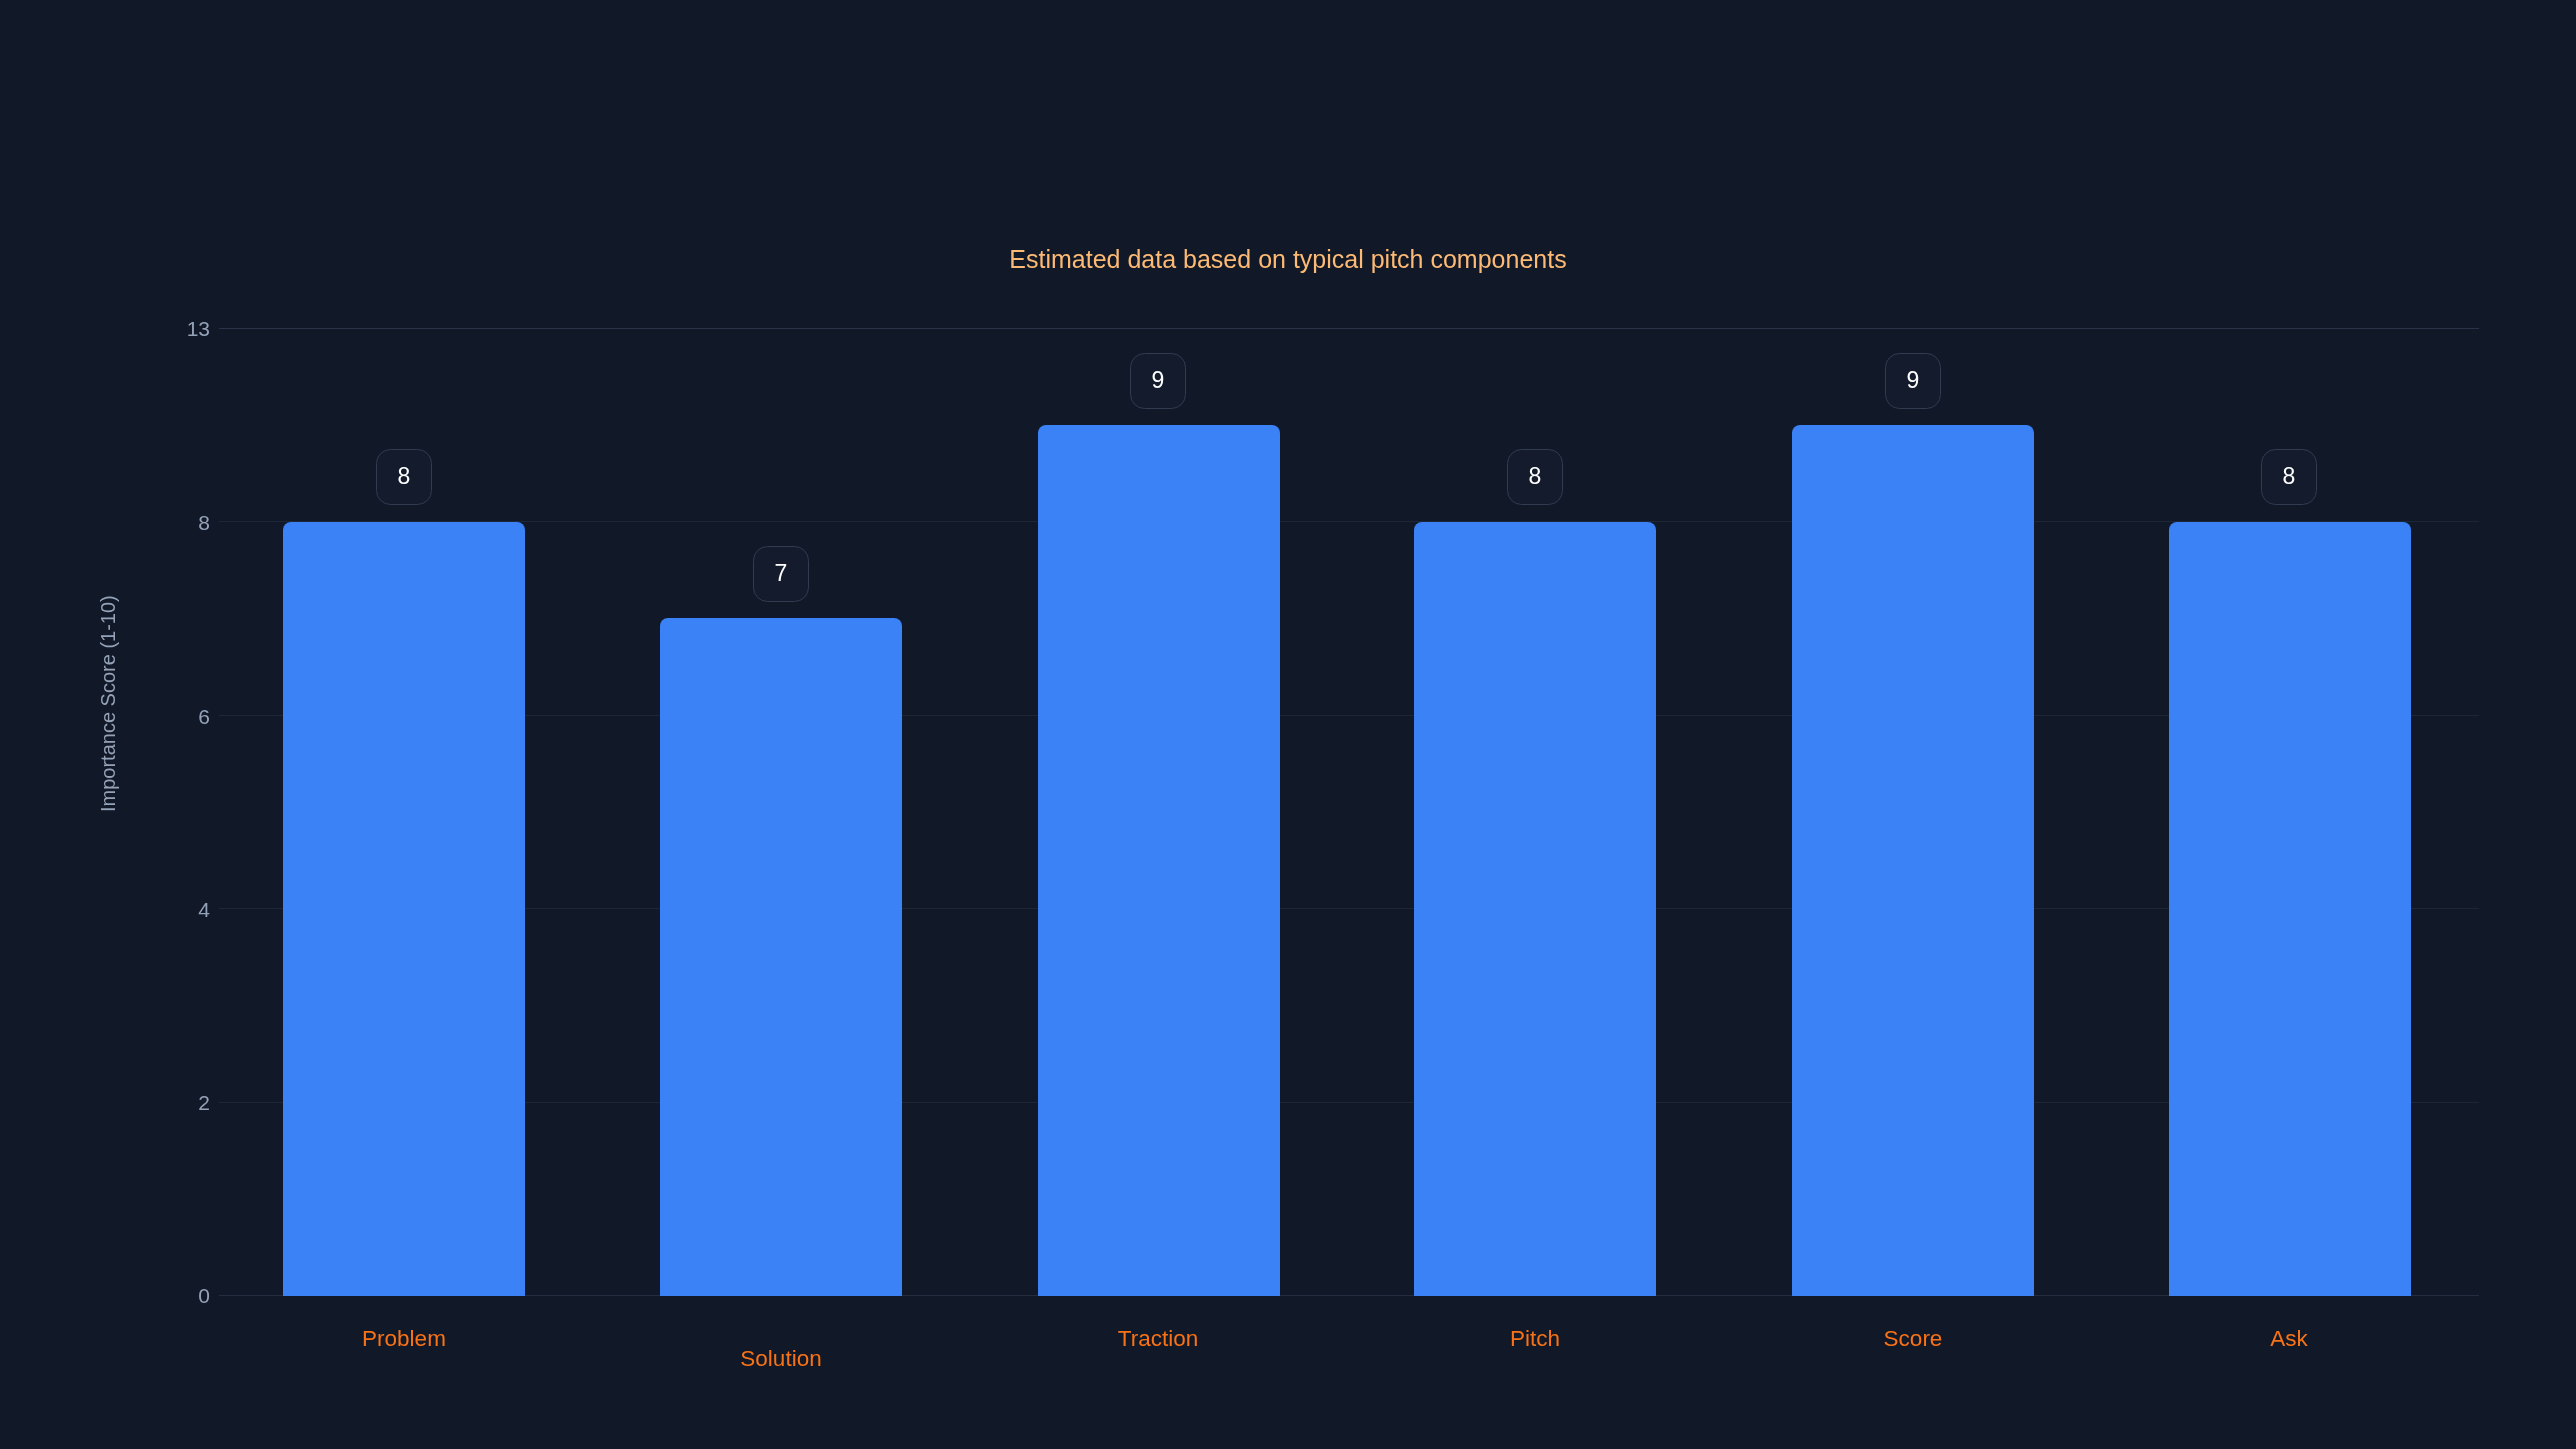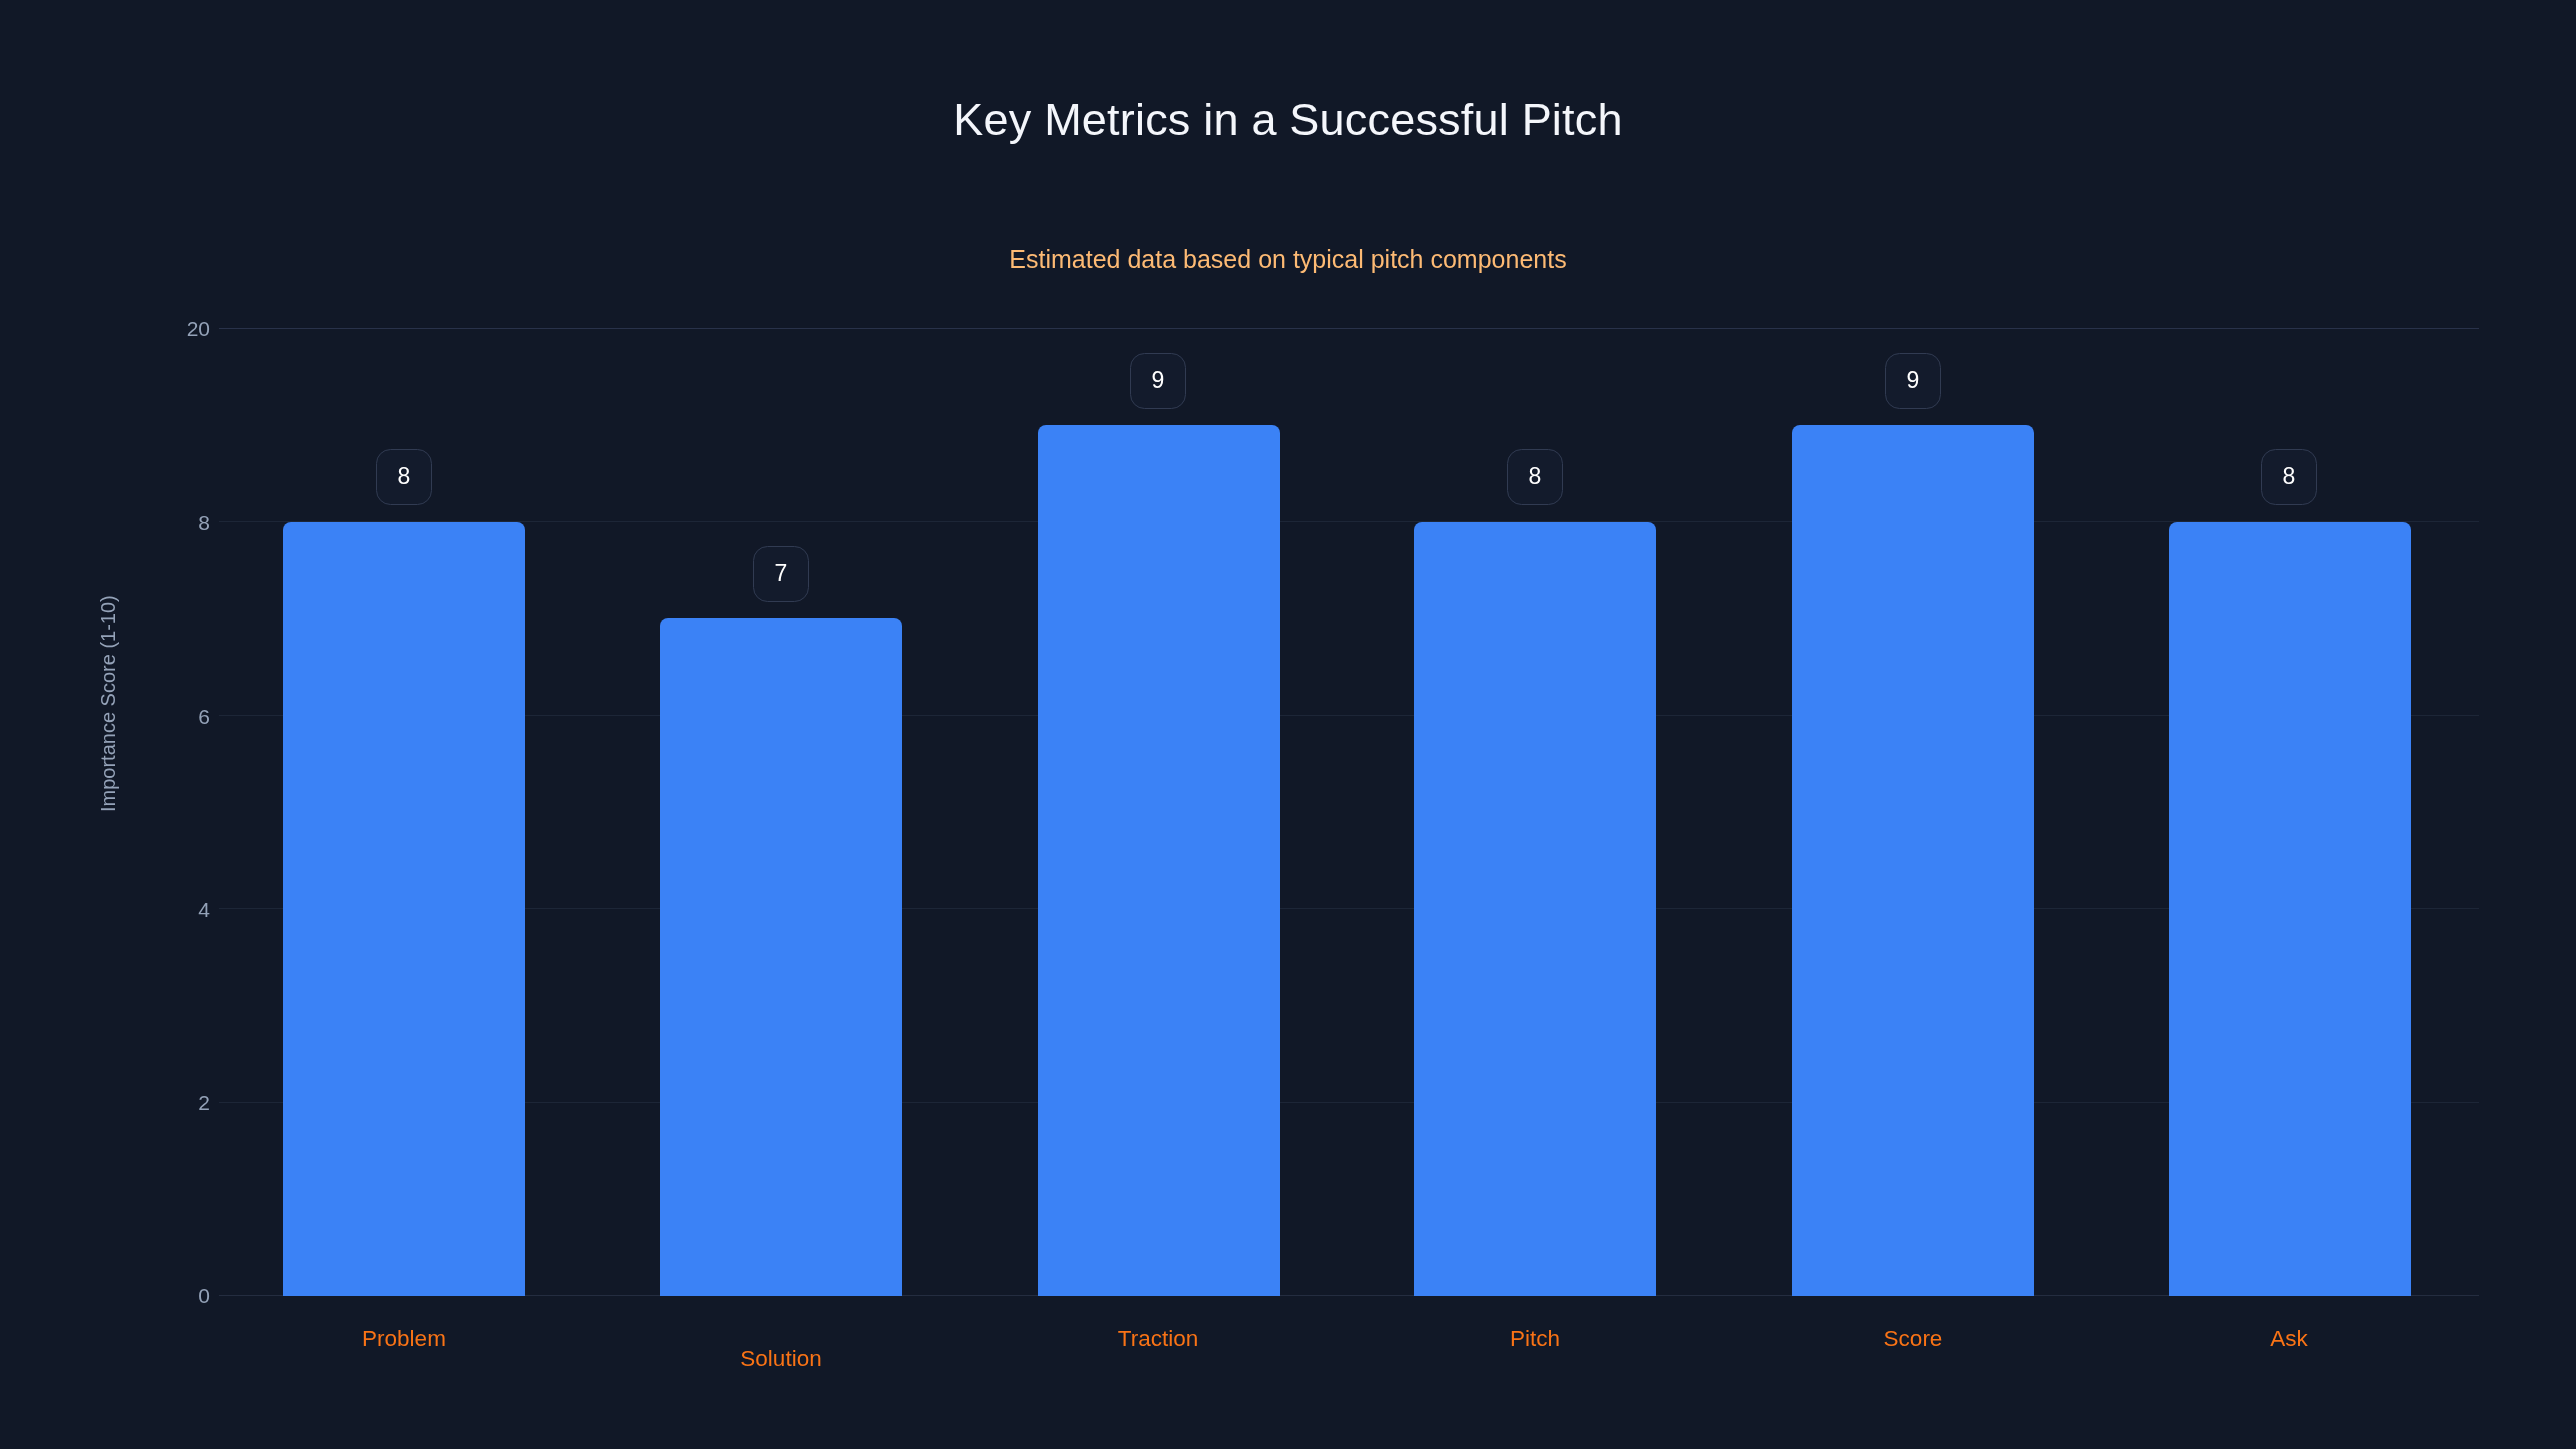--- a/index.html
+++ b/index.html
@@ -121,36 +121,35 @@
     color: #f97316;
     font-size: 22.5px;
     line-height: 26px;
   }
 </style>
 </head>
 <body>
 
 <div id="chart-root">
 
-  <div id="chart-title">Key Metrics in a Successful Pitch</div>
 
   <div id="chart-subtitle">Estimated data based on typical pitch components</div>
 
   <div id="y-axis-title">Importance Score (1-10)</div>
 
   <div id="plot-area">
     <div class="gridline top-line" style="top:0px;"></div>
     <div class="gridline" style="top:193px;"></div>
     <div class="gridline" style="top:387px;"></div>
     <div class="gridline" style="top:580px;"></div>
     <div class="gridline" style="top:774px;"></div>
     <div class="gridline base-line" style="top:967px;"></div>
   </div>
 
-  <div class="ytick-label" style="left:129px; top:328px;">20</div>
+  <div class="ytick-label" style="left:129px; top:328px;">13</div>
   <div class="ytick-label" style="left:129px; top:522px;">8</div>
   <div class="ytick-label" style="left:129px; top:716px;">6</div>
   <div class="ytick-label" style="left:129px; top:909px;">4</div>
   <div class="ytick-label" style="left:129px; top:1102px;">2</div>
   <div class="ytick-label" style="left:129px; top:1295px;">0</div>
 
   <div class="bar" style="left:283px;  width:242px; top:522px;  height:774px;"></div>
   <div class="bar" style="left:660px;  width:242px; top:618px;  height:678px;"></div>
   <div class="bar" style="left:1038px; width:242px; top:425px;  height:871px;"></div>
   <div class="bar" style="left:1414px; width:242px; top:522px;  height:774px;"></div>

